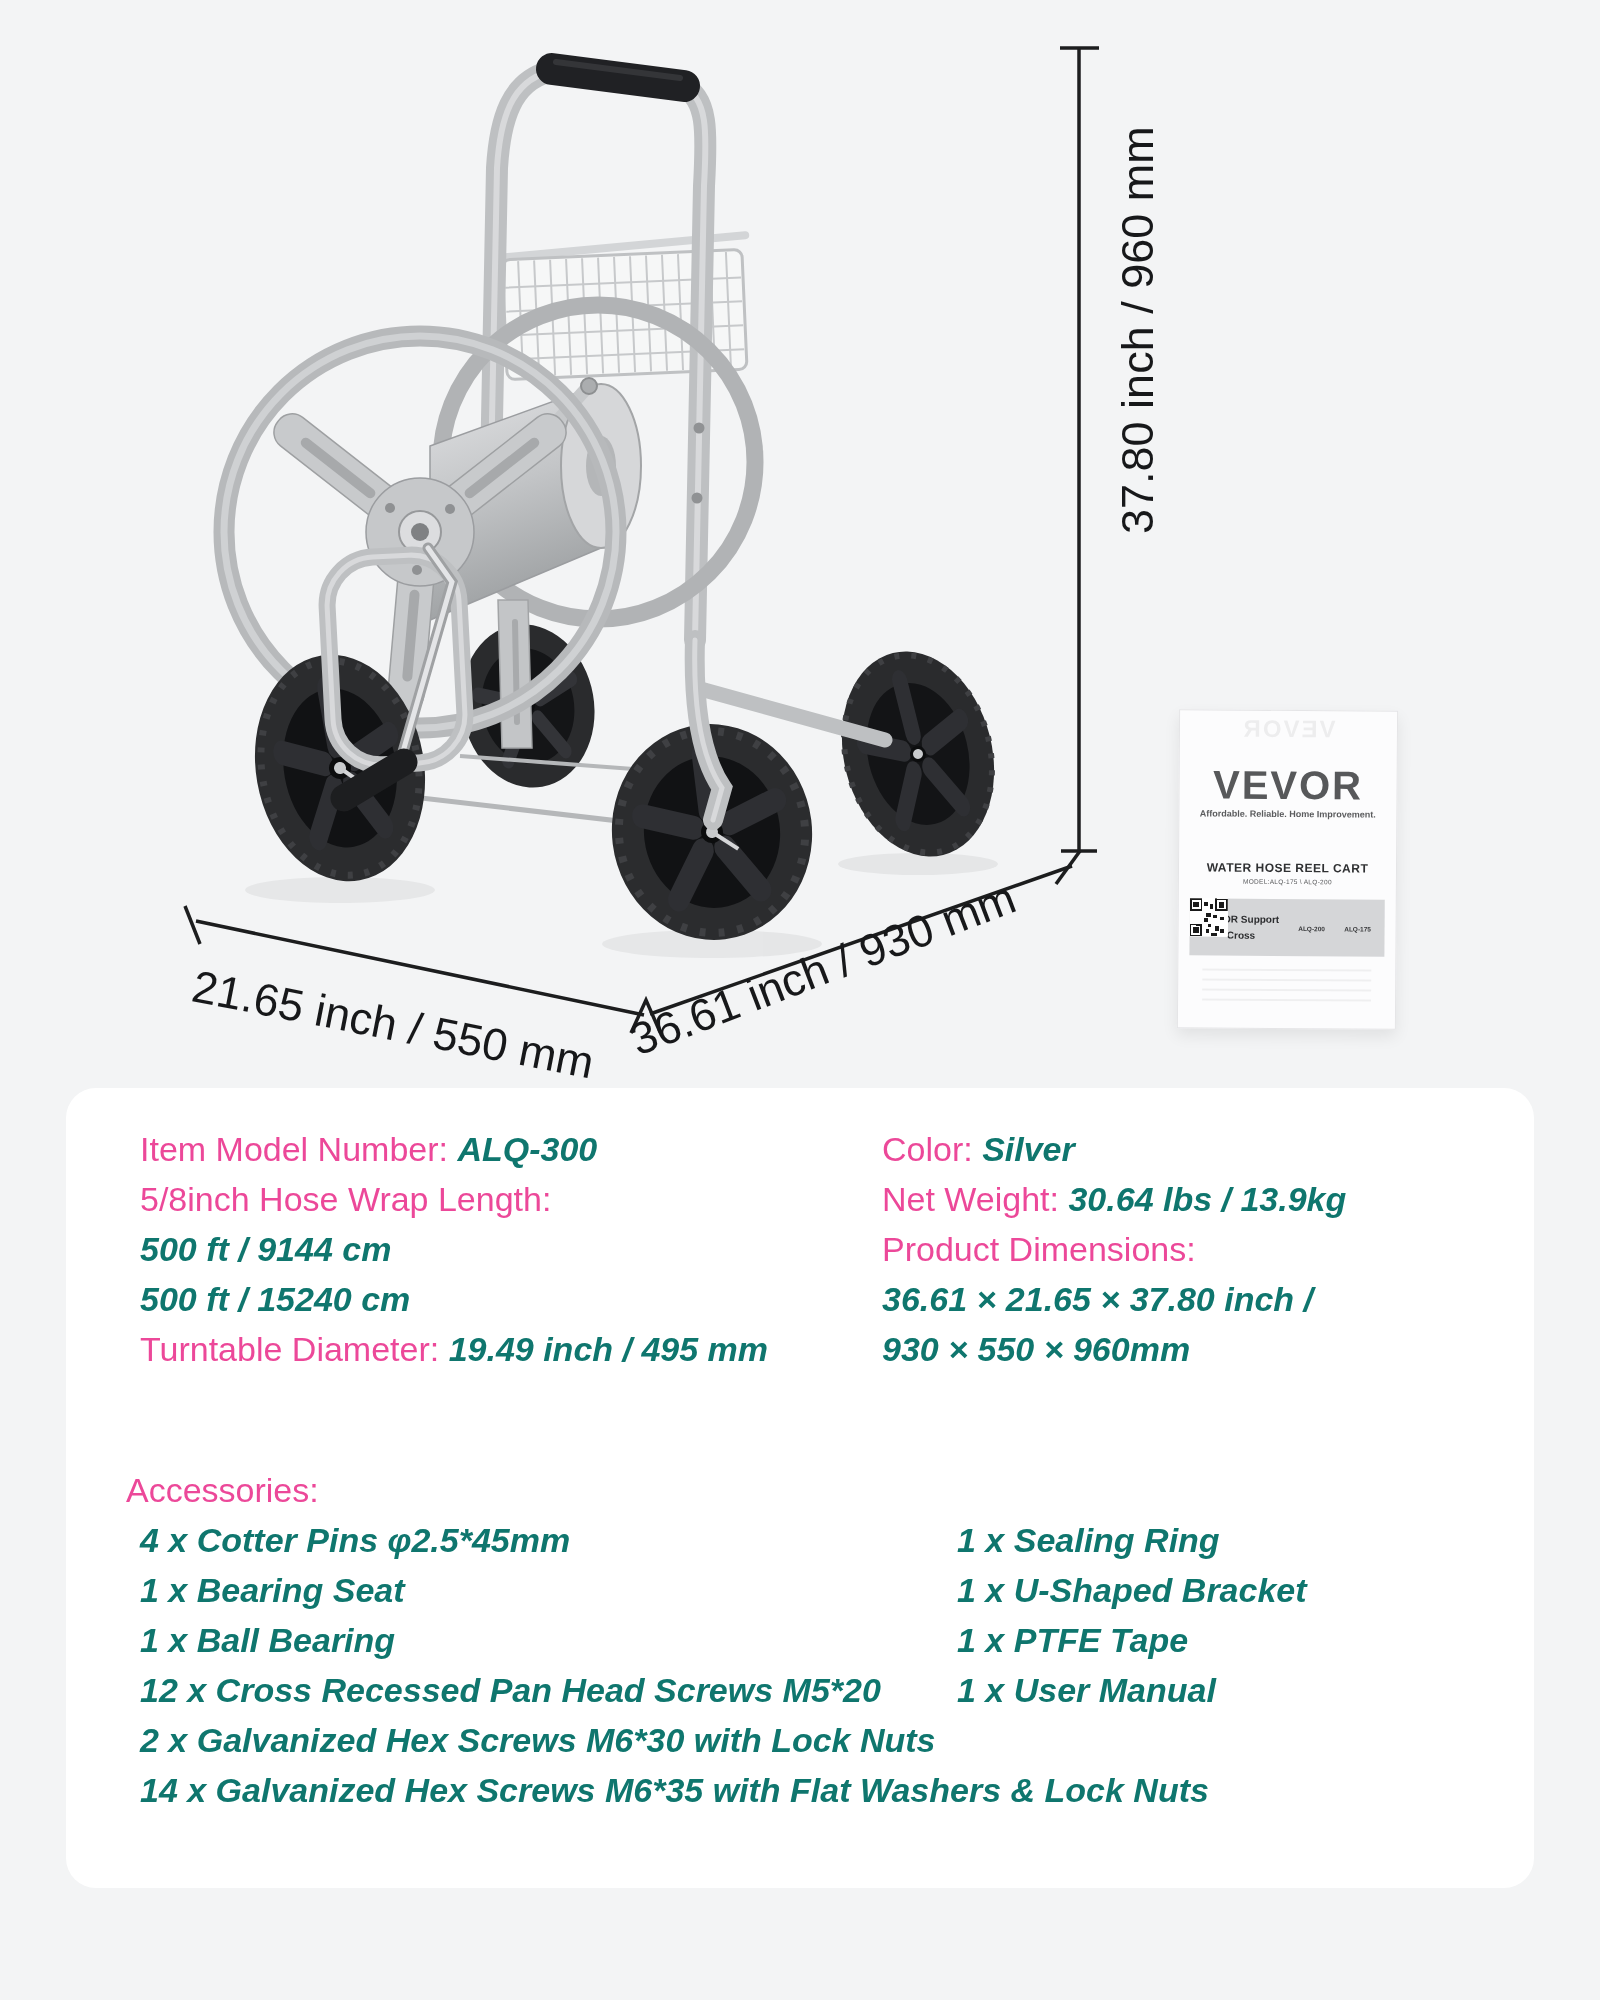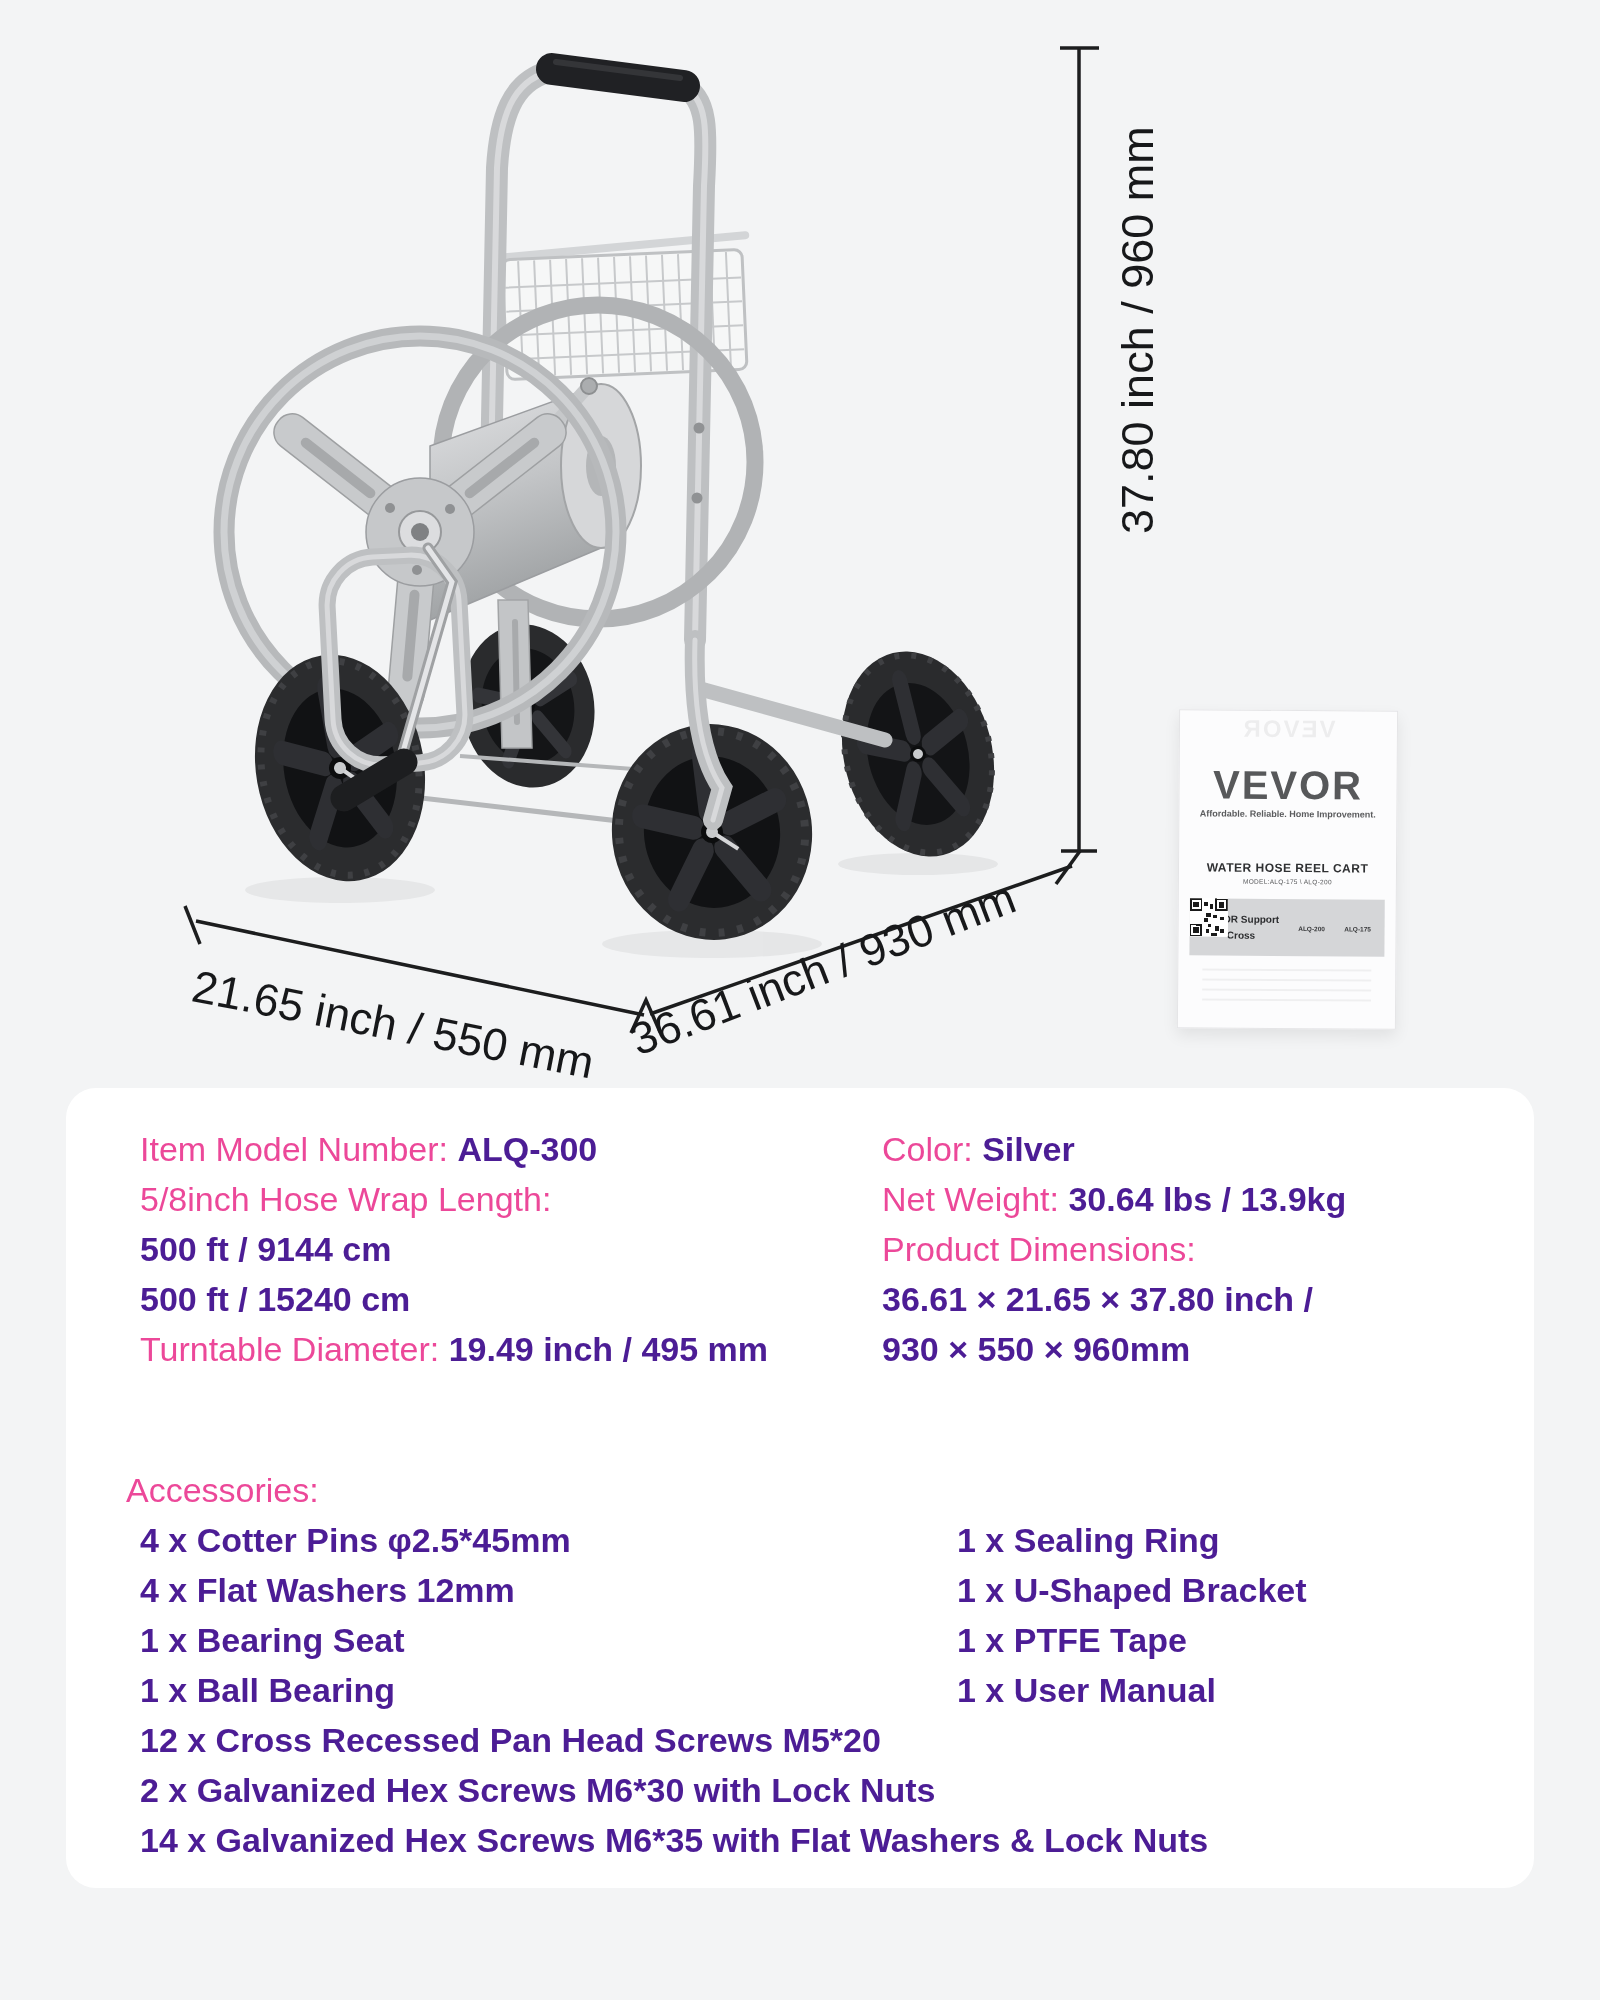--- a/index.html
+++ b/index.html
@@ -61,21 +61,21 @@
   .lf-qr-label{font-size:6.5px;font-weight:700;color:#3a3b3d;margin-top:1px;}
   .lf-ghostline{position:absolute;left:24px;right:24px;height:2px;background:#000;opacity:.05;}
 
   
   .card{
     position:absolute;left:66px;top:1088px;width:1468px;height:800px;
     background:#ffffff;border-radius:30px;
   }
   .spec-line{font-size:34px;line-height:50px;white-space:nowrap;}
   .lbl{color:#ec4899;font-weight:400;}
-  .val{color:#4c1d95;font-weight:700;}
+  .val{color:#0f766e;font-weight:700;font-style:italic;}
   .col{position:absolute;}
   #spec-left{left:74px;top:36px;}
   #spec-right{left:816px;top:36px;}
   #acc-heading{left:60px;top:377px;}
   #acc-left{left:74px;top:427px;}
   #acc-right{left:891px;top:427px;}
 </style>
 </head>
 <body>
 
@@ -329,21 +329,20 @@
     </div>
     <div class="spec-line lbl">Product Dimensions:</div>
     <div class="spec-line val">36.61 × 21.65 × 37.80 inch /</div>
     <div class="spec-line val">930 × 550 × 960mm</div>
   </div>
 
   <div class="col spec-line lbl" id="acc-heading">Accessories:</div>
 
   <div class="col" id="acc-left">
     <div class="spec-line val">4 x Cotter Pins φ2.5*45mm</div>
-    <div class="spec-line val">4 x Flat Washers 12mm</div>
     <div class="spec-line val">1 x Bearing Seat</div>
     <div class="spec-line val">1 x Ball Bearing</div>
     <div class="spec-line val">12 x Cross Recessed Pan Head Screws M5*20</div>
     <div class="spec-line val">2 x Galvanized Hex Screws M6*30 with Lock Nuts</div>
     <div class="spec-line val">14 x Galvanized Hex Screws M6*35 with Flat Washers &amp; Lock Nuts</div>
   </div>
 
   <div class="col" id="acc-right">
     <div class="spec-line val">1 x Sealing Ring</div>
     <div class="spec-line val">1 x U-Shaped Bracket</div>

